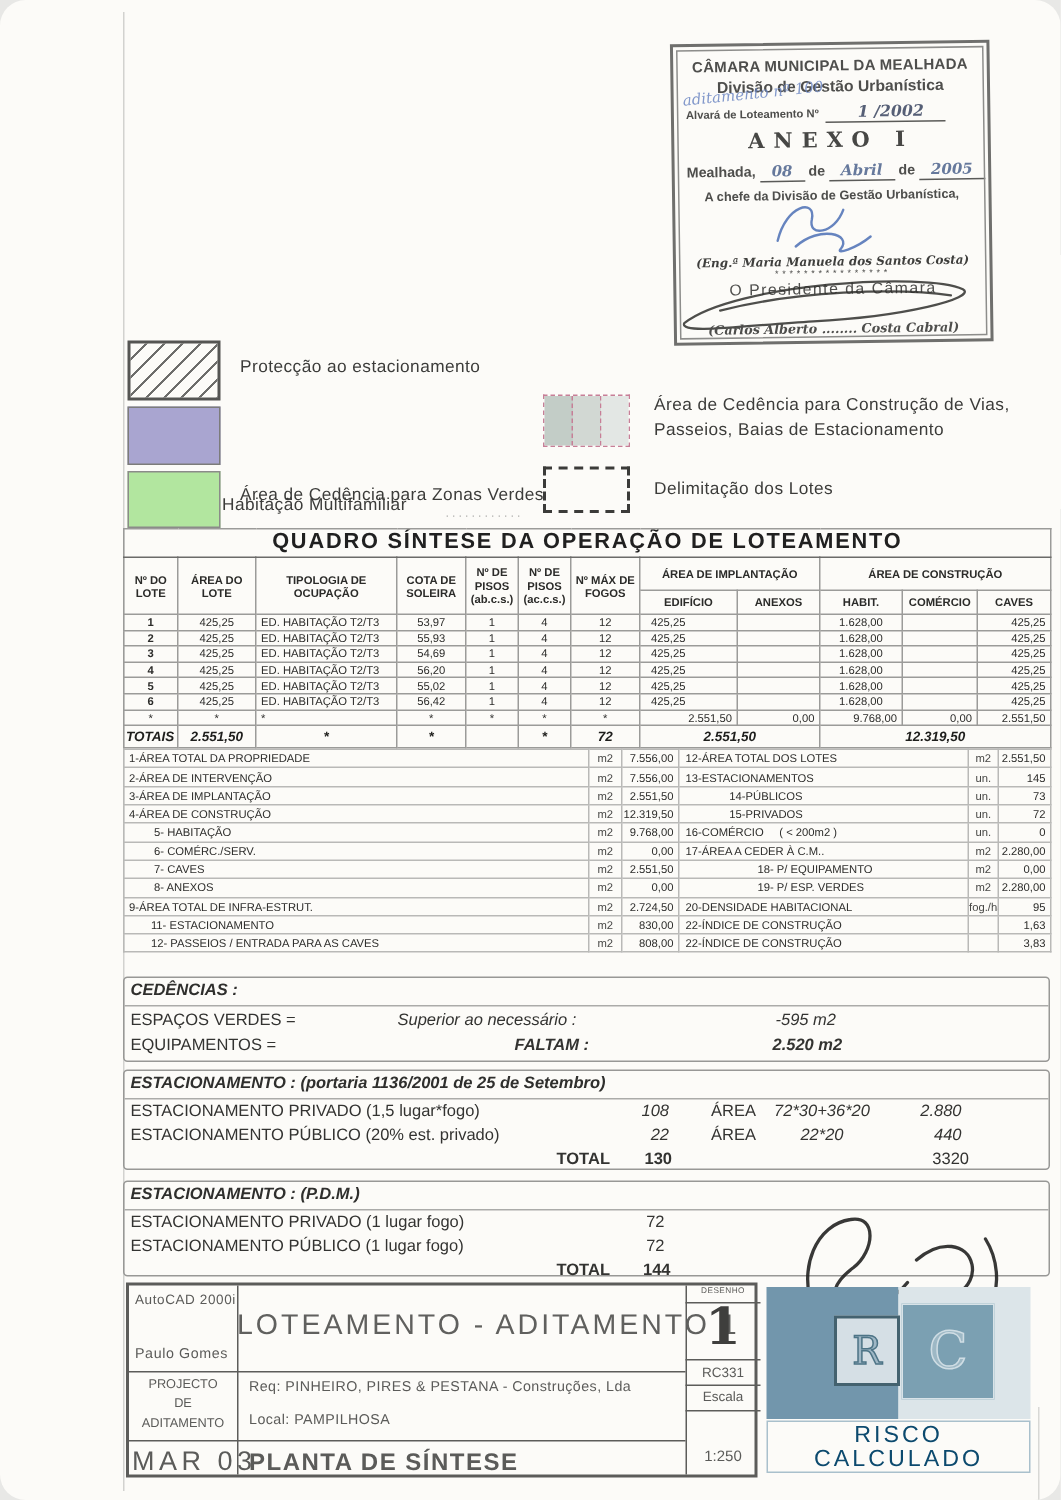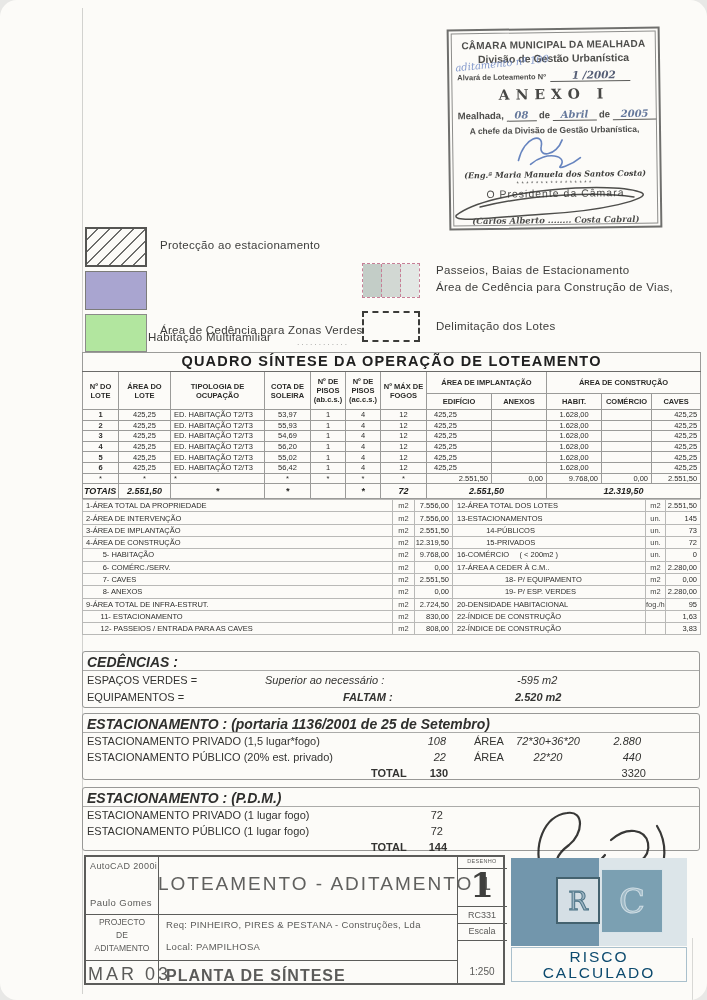--- a/index.html
+++ b/index.html
@@ -82,21 +82,21 @@
   .detail .dl { text-align:left; padding-left:3px; }
   .detail .du, .detail .dru { text-align:center; color:#47474
 
 5; color:#474745; }
   .detail .dv, .detail .drv { text-align:right; padding-right:3px; }
   .detail .dr { text-align:left; padding-left:4px; border-left:1px solid #8c8c8a; }
 
   
   .section-box { position:absolute; left:82px; width:618px; border:1px solid #98989
 6; border:1px solid #989896; border-radius:3px; background:transparent; }
-  .sb-head { height:17px; border-bottom:1px solid #ababa9; font-size:14px; font-weight:700; font-style:italic;
+  .sb-head { height:17px; border-bottom:1px solid #ababa9; font-size:11px; font-weight:700; font-style:italic;
              color:#2f2f2d; padding:2px 0 16px 4px; white-space:nowrap; }
   .sb-body { position:relative; }
   .sb-body span { position:absolute; font-size:11px; color:#333331; white-space:nowrap; }
   .box-cedencias { top:651px; height:57px; }
   .box-park1 { top:713px; height:67px; }
   .box-park2 { top:787px; height:64px; }
   .it { font-style:italic; }
   .bd { font-weight:700; }
   .ralign { text-align:right; }
 
@@ -187,22 +187,22 @@
   <div class="sw sw-purple"></div>
   <div class="legend-label lbl-multifam">Habitação Multifamiliar</div>
   <div class="sw sw-green"></div>
   <div class="legend-label lbl-greenzones">Área de Cedência para Zonas Verdes</div>
   <div class="sw sw-stripes">
       <div class="s1"></div>
       <div class="s2"></div>
       <div class="s3"></div>
     </div>
   <div class="legend-label lbl-cession">
+    <div>Área de Cedência para Construção de Vias,</div>
     <div>Passeios, Baias de Estacionamento</div>
-    <div>Área de Cedência para Construção de Vias,</div>
   </div>
   <div class="sw sw-dashed"></div>
   <div class="legend-label lbl-lots">Delimitação dos Lotes</div>
 
   <div class="table-dots">············</div>
 
   <div class="tablewrap">
     <table class="grid">
       <colgroup>
         <col style="width:36px">

